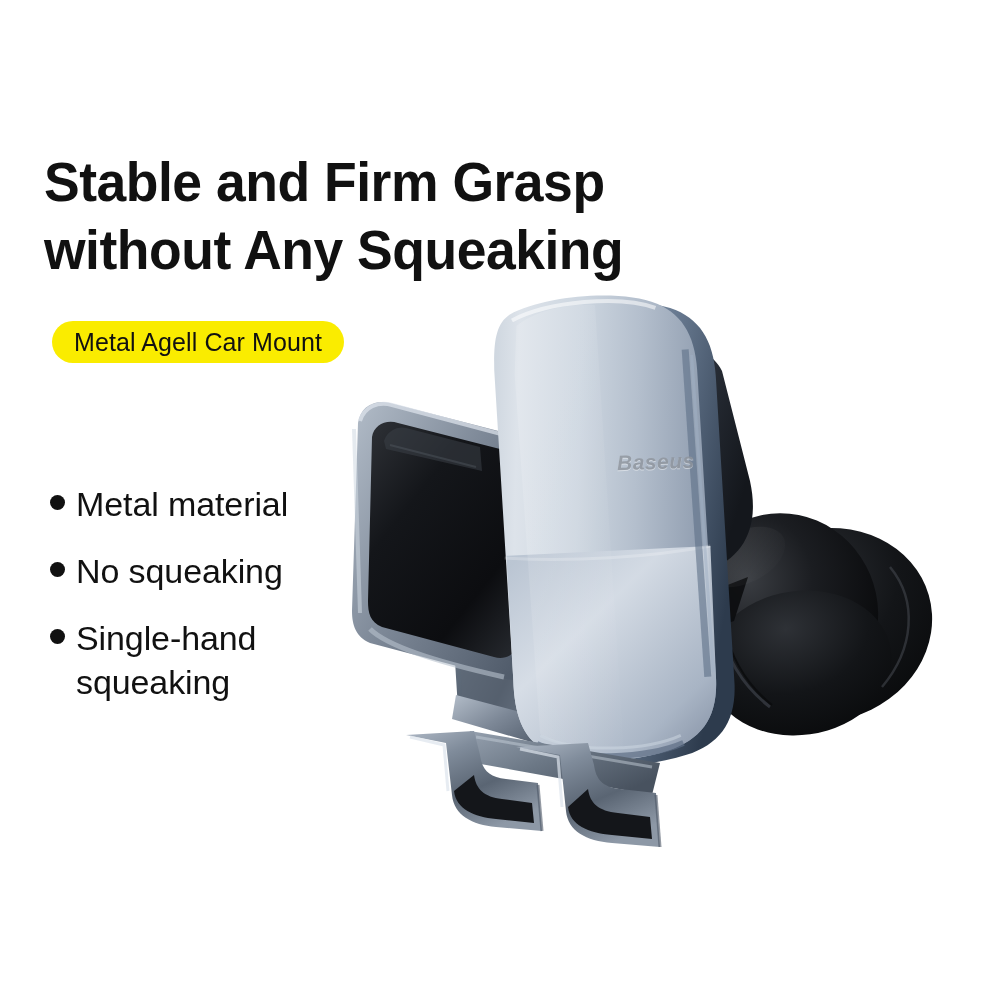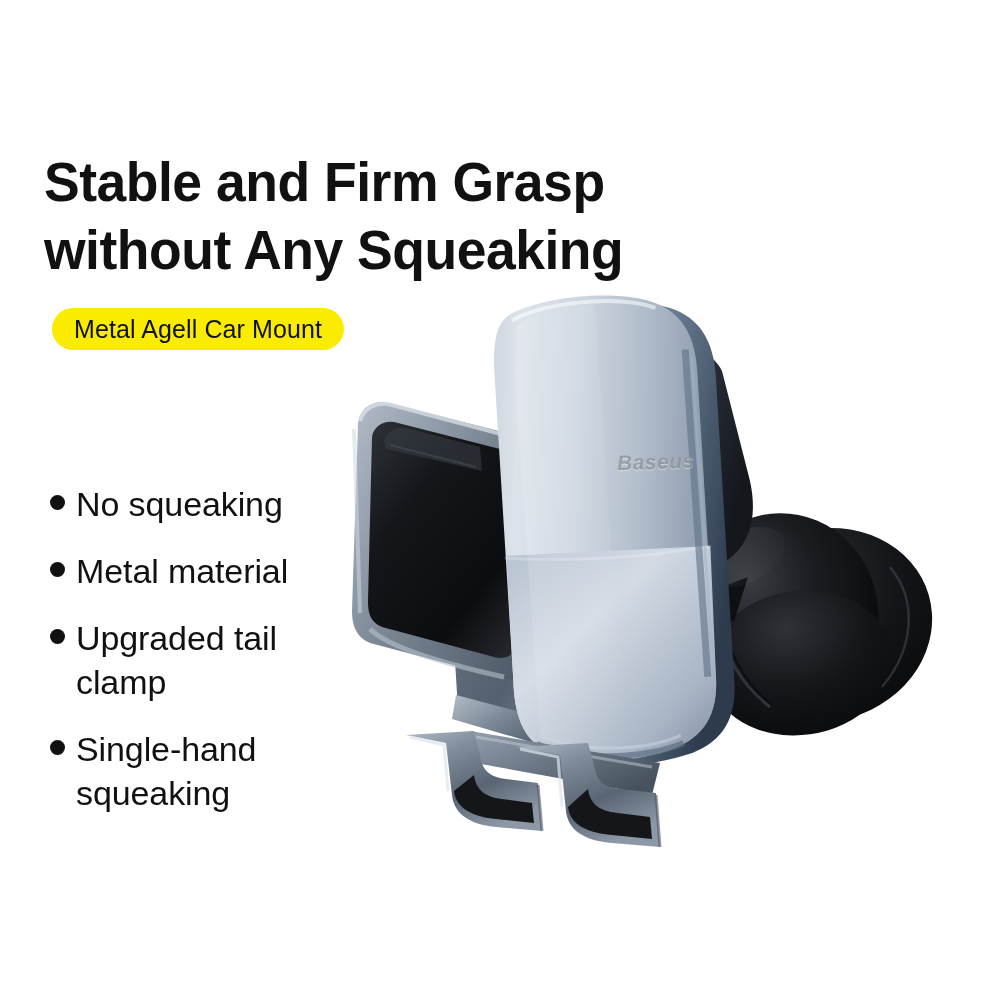--- a/index.html
+++ b/index.html
@@ -23,21 +23,21 @@
     letter-spacing:-0.5px;
     color:#111111;
     transform:scaleX(0.955);
     transform-origin:left top;
     white-space:nowrap;
   }
   .headline .hl-line { display:block; }
 
   
   .badge {
-    position:absolute; left:52px; top:308px;
+    position:absolute; left:52px; top:321px;
     height:42px; padding:0 22px;
     background:var(--badge-bg,#faec00);
     border-radius:21px;
     display:flex; align-items:center;
     font-size:25px; font-weight:400; color:#111;
     letter-spacing:0.1px;
     white-space:nowrap;
   }
 
   
@@ -95,29 +95,25 @@
     <span class="hl-line">without Any Squeaking</span>
   </h1>
 
   <div class="badge" style="--badge-bg: #faec00; color: rgb(17, 17, 17);">
     <span>Metal Agell Car Mount</span>
   </div>
 
   <ul class="features" style="list-style:none;">
     <li class="feature">
       <span class="bullet"></span>
-      <span class="feature-text">No squeaking</span>
-    </li>
-    <li class="feature">
-      <span class="bullet"></span>
       <span class="feature-text">Metal material</span>
     </li>
     <li class="feature">
       <span class="bullet"></span>
-      <span class="feature-text">Upgraded tail clamp</span>
+      <span class="feature-text">No squeaking</span>
     </li>
     <li class="feature">
       <span class="bullet"></span>
       <span class="feature-text">Single-hand squeaking</span>
     </li>
   </ul>
 
   <div class="product">
     <svg viewBox="0 0 670 570" xmlns="http://www.w3.org/2000/svg">
       <defs>

